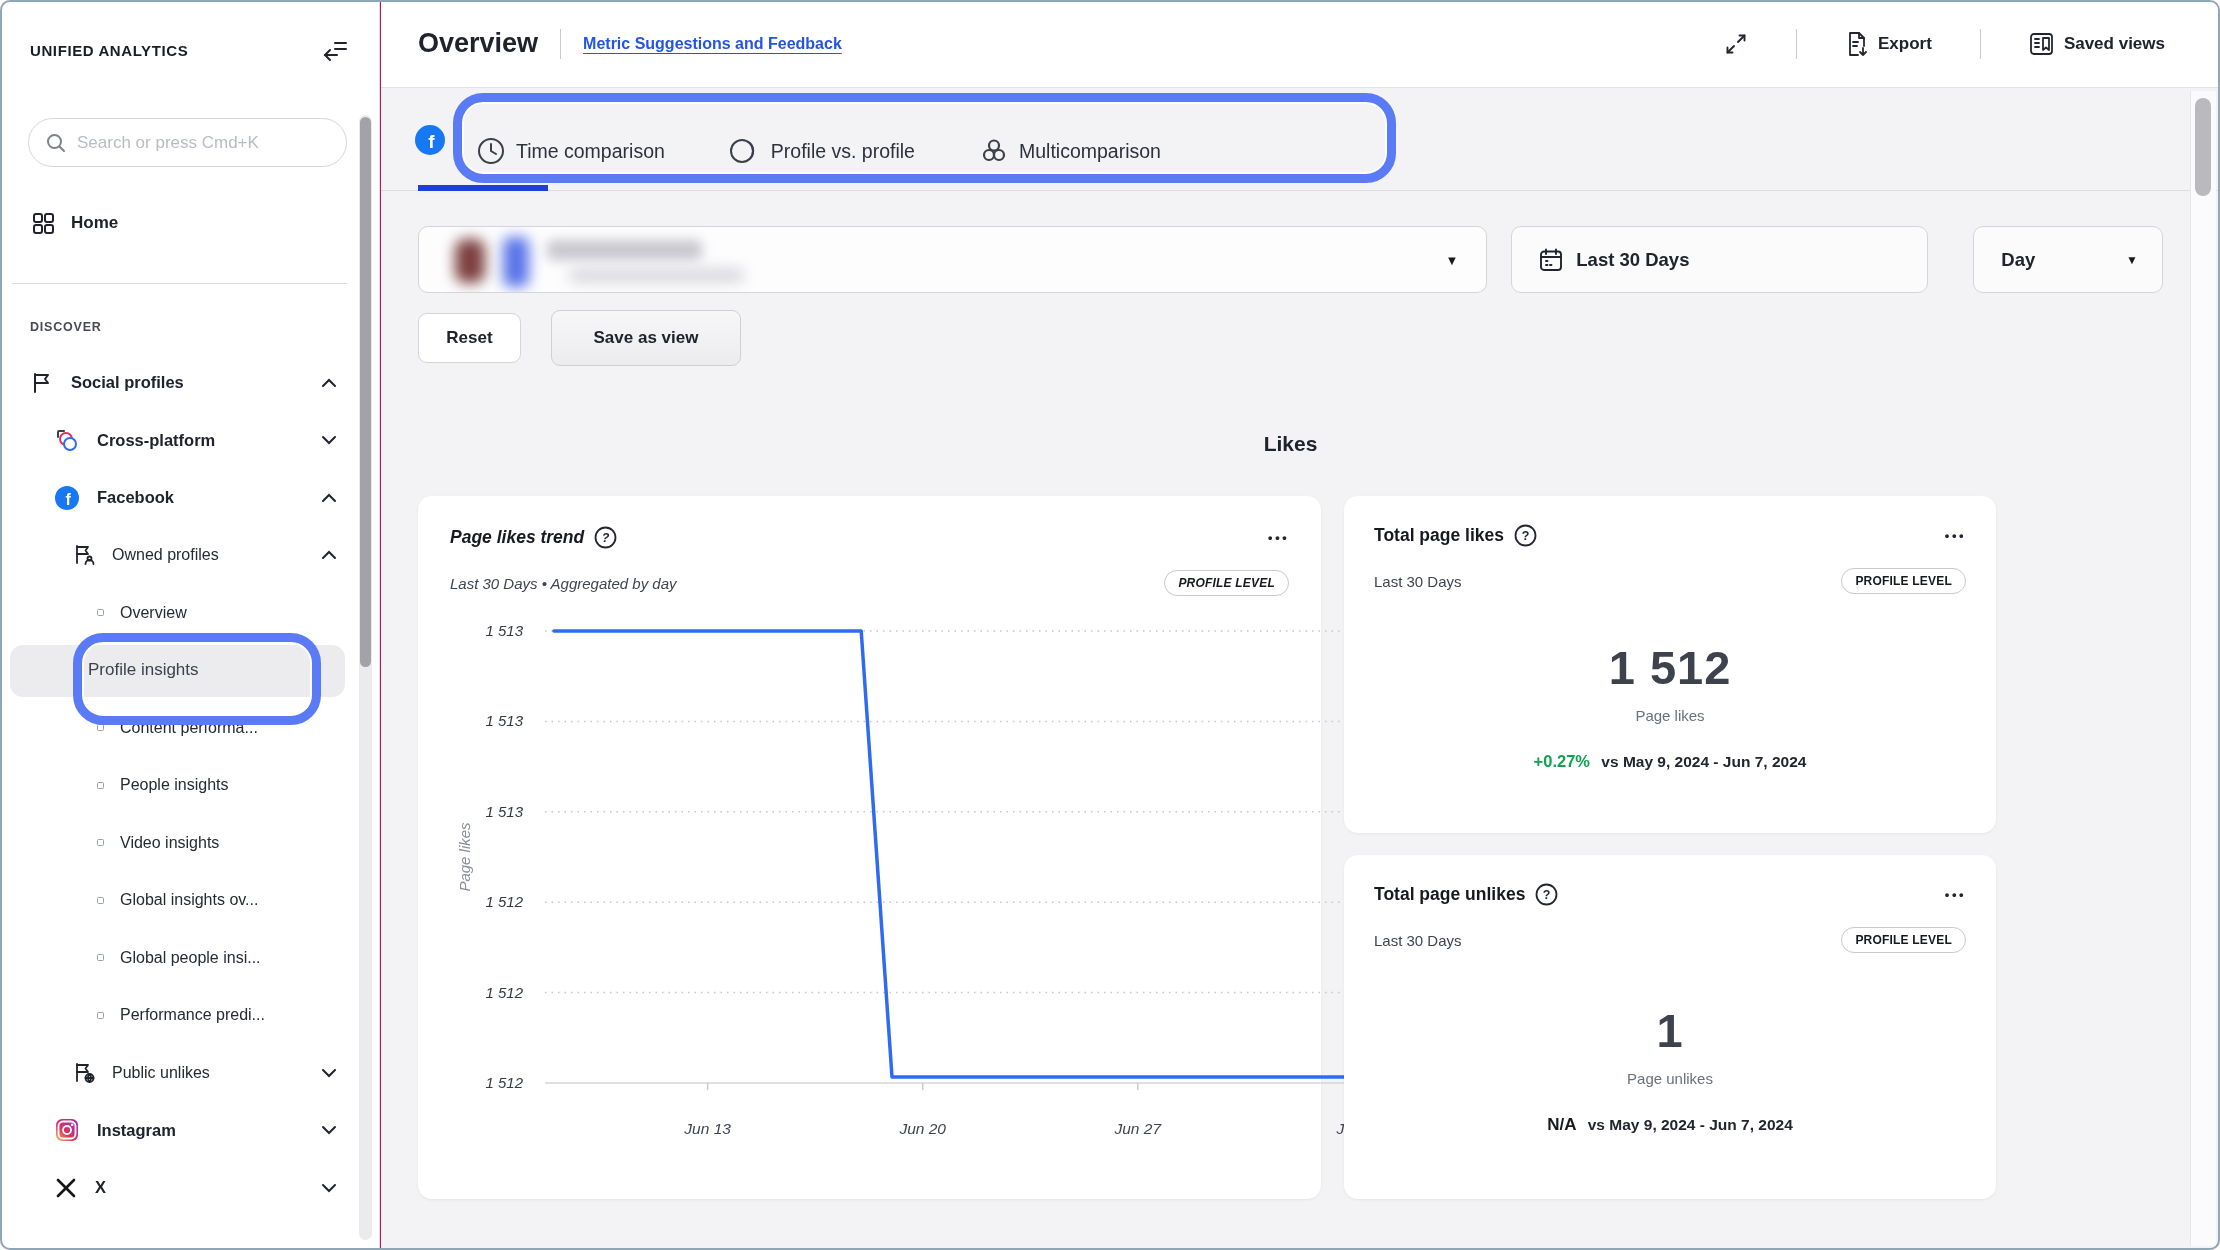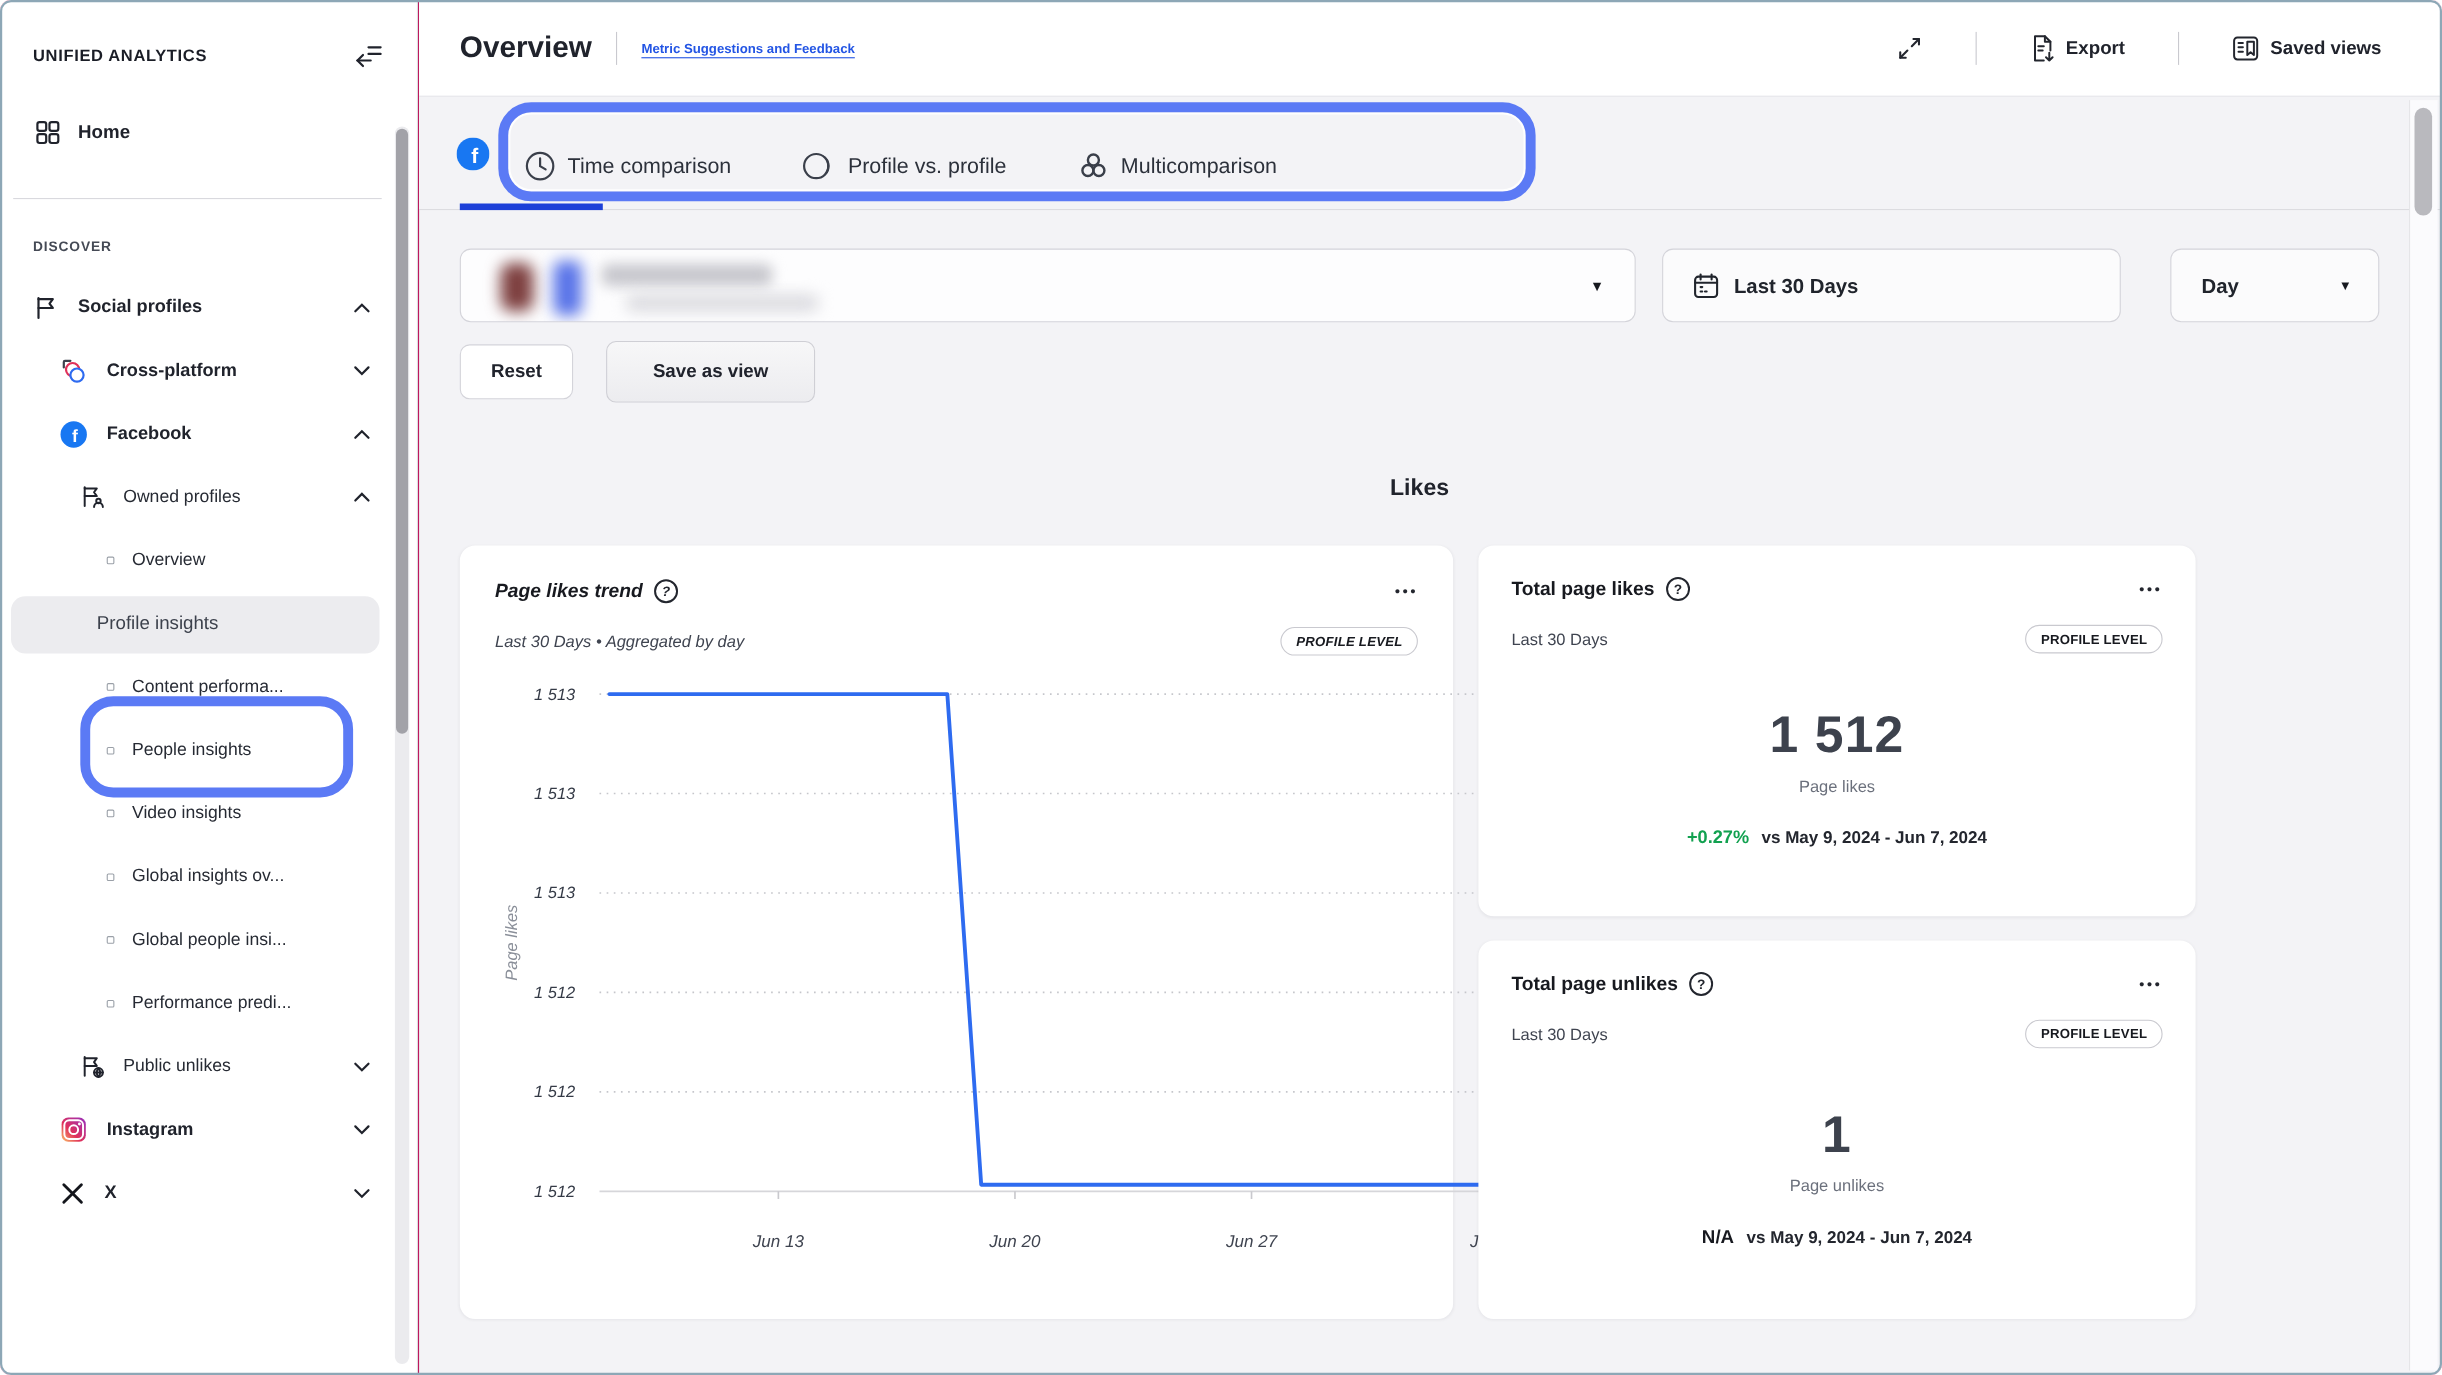--- a/index.html
+++ b/index.html
@@ -45,21 +45,21 @@
     background:#ebebee; border-radius:7px; }
   .side-scroll-thumb { position:absolute; top:2px; left:1px; width:11px; height:550px;
     background:#a2a2a8; border-radius:6px; cursor:grab; }
 
   
   .main { position:absolute; left:381px; top:0; right:0; bottom:0; background:#f3f3f6; }
   .topbar { height:88px; background:#fff; border-bottom:1px solid #e2e2e6;
     display:flex; align-items:center; padding:0 55px 0 37px; }
   .page-title { font-size:27px; font-weight:700; color:#20232c; }
   .vline { width:1px; height:30px; background:#c9c9cf; margin:0 22px; }
-  .feedback-link { font-size:12px; font-weight:600; color:#2355e4; text-decoration:underline;
+  .feedback-link { font-size:16px; font-weight:600; color:#2355e4; text-decoration:underline;
     text-underline-offset:4px; cursor:pointer; }
   .topbar-right { margin-left:auto; display:flex; align-items:center; gap:26px; }
   .icon-btn { display:flex; align-items:center; gap:9px; cursor:pointer; }
   .icon-btn .lbl { font-size:17px; font-weight:700; color:#20232c; }
 
   .tabrow { position:relative; height:103px; background:#f3f3f6; border-bottom:1px solid #dcdce0; }
   .fb-tab { position:absolute; left:34px; top:37px; width:30px; height:30px; cursor:pointer; }
   .tab-underline { position:absolute; left:37px; bottom:-1px; width:130px; height:6px;
     background:#1d40d8; }
   .tab-group { position:absolute; left:95px; top:12px; height:100%; display:flex;
@@ -154,20 +154,29 @@
       <div class="collapse-btn">
         <svg width="26" height="26" viewBox="0 0 26 26" fill="none" stroke="#20232c" stroke-width="2" stroke-linecap="round">
           <line x1="13" y1="6" x2="24" y2="6"></line>
           <line x1="13" y1="12" x2="24" y2="12"></line>
           <line x1="15" y1="18" x2="3" y2="18"></line>
           <polyline points="8,13 3,18 8,23" fill="none"></polyline>
         </svg>
       </div>
     </div>
 
+    <div class="searchbox">
+      <span>
+        <svg width="22" height="22" viewBox="0 0 22 22" fill="none" stroke="#7c818b" stroke-width="2" stroke-linecap="round">
+          <circle cx="9.5" cy="9.5" r="6.5"></circle>
+            <line x1="14.5" y1="14.5" x2="19" y2="19"></line>
+        </svg>
+      </span>
+      <input type="text" placeholder="Search or press Cmd+K" style="">
+    </div>
 
     <div class="nav-home">
       <span>
         <svg width="24" height="24" viewBox="0 0 24 24" fill="none" stroke="#20232c" stroke-width="2">
           <rect x="3" y="3" width="8" height="8" rx="2"></rect>
             <rect x="14" y="3" width="8" height="8" rx="2"></rect>
           <rect x="3" y="14" width="8" height="8" rx="2"></rect>
             <rect x="14" y="14" width="8" height="8" rx="2"></rect>
         </svg>
       </span>

